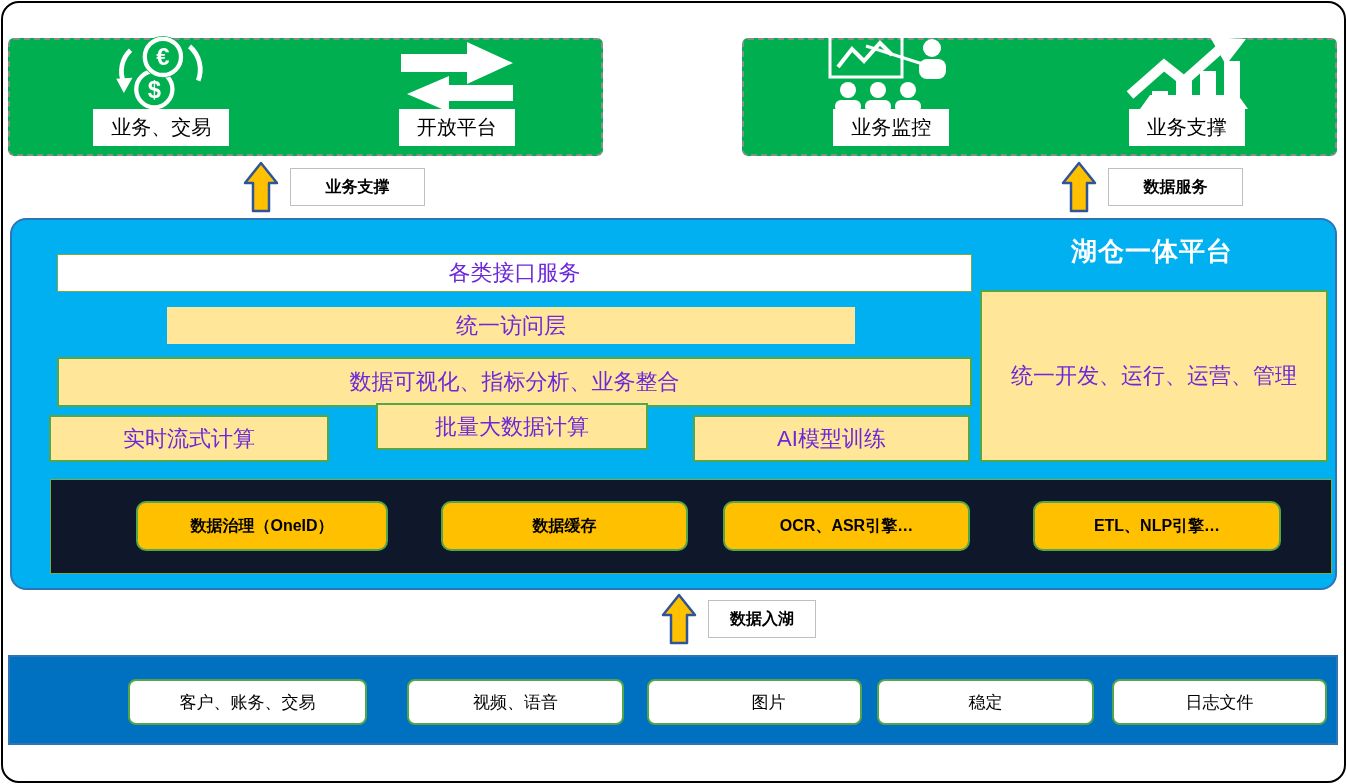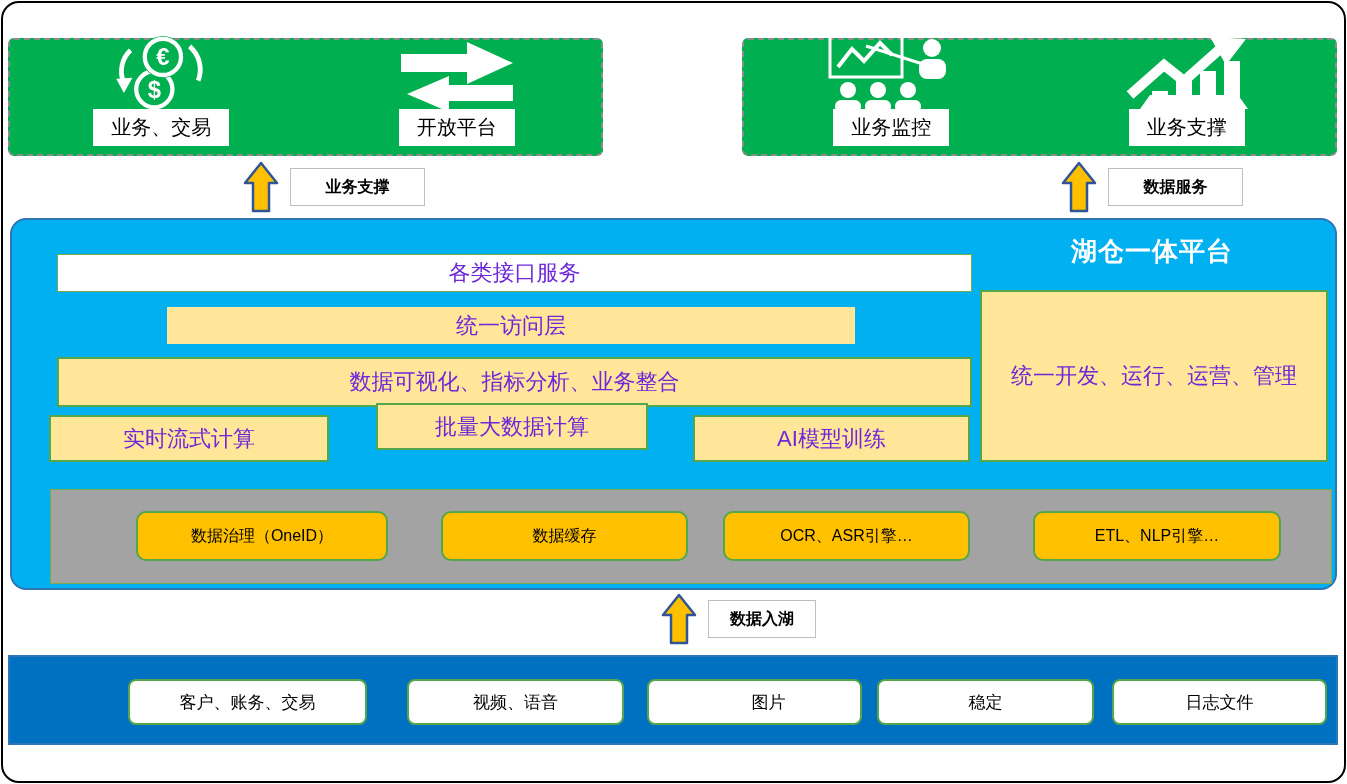--- a/index.html
+++ b/index.html
@@ -24,22 +24,22 @@
   
   .platform{position:absolute;left:10px;top:218px;width:1327px;height:372px;background:#00B0F0;
     border:2px solid #2E75B6;border-radius:16px;box-sizing:border-box;}
   .platform-title{position:absolute;left:960px;top:14px;width:360px;text-align:center;
     color:#fff;font-weight:bold;font-size:26px;letter-spacing:1px;}
   .bar{position:absolute;display:flex;align-items:center;justify-content:center;
     font-size:22px;color:#6d28d9;box-sizing:border-box;white-space:nowrap;}
   .bar-white{background:#fff;border:1.5px solid #79AC44;}
   .bar-yellow{background:#FFE699;}
   .bar-yellow-bordered{background:#FFE699;border:2px solid #54A64A;}
-  .engine-strip{position:absolute;left:38px;top:269px;width:1282px;height:95px;background:#a3a3a3;
-    border:1.5px solid #79AC44;box-sizing:border-box;}
+  .engine-strip{position:absolute;left:38px;top:259px;width:1282px;height:95px;background:#0f172a;
+    border:1.5px solid #79AC44;box-sizing:border-box;font-weight:bold;}
   .orange-box{position:absolute;top:21px;height:50px;background:#FFC000;border:2px solid #54A64A;
     border-radius:10px;display:flex;align-items:center;justify-content:center;font-size:16px;
     color:#000;box-sizing:border-box;white-space:nowrap;}
 
   
   .source-bar{position:absolute;left:8px;top:655px;width:1330px;height:90px;background:#0070C0;
     border:2px solid #2E75B6;box-sizing:border-box;}
   .source-box{position:absolute;top:22px;height:46px;background:#fff;border:2px solid #54A64A;
     border-radius:8px;display:flex;align-items:center;justify-content:center;font-size:17px;
     color:#000;box-sizing:border-box;white-space:nowrap;}

